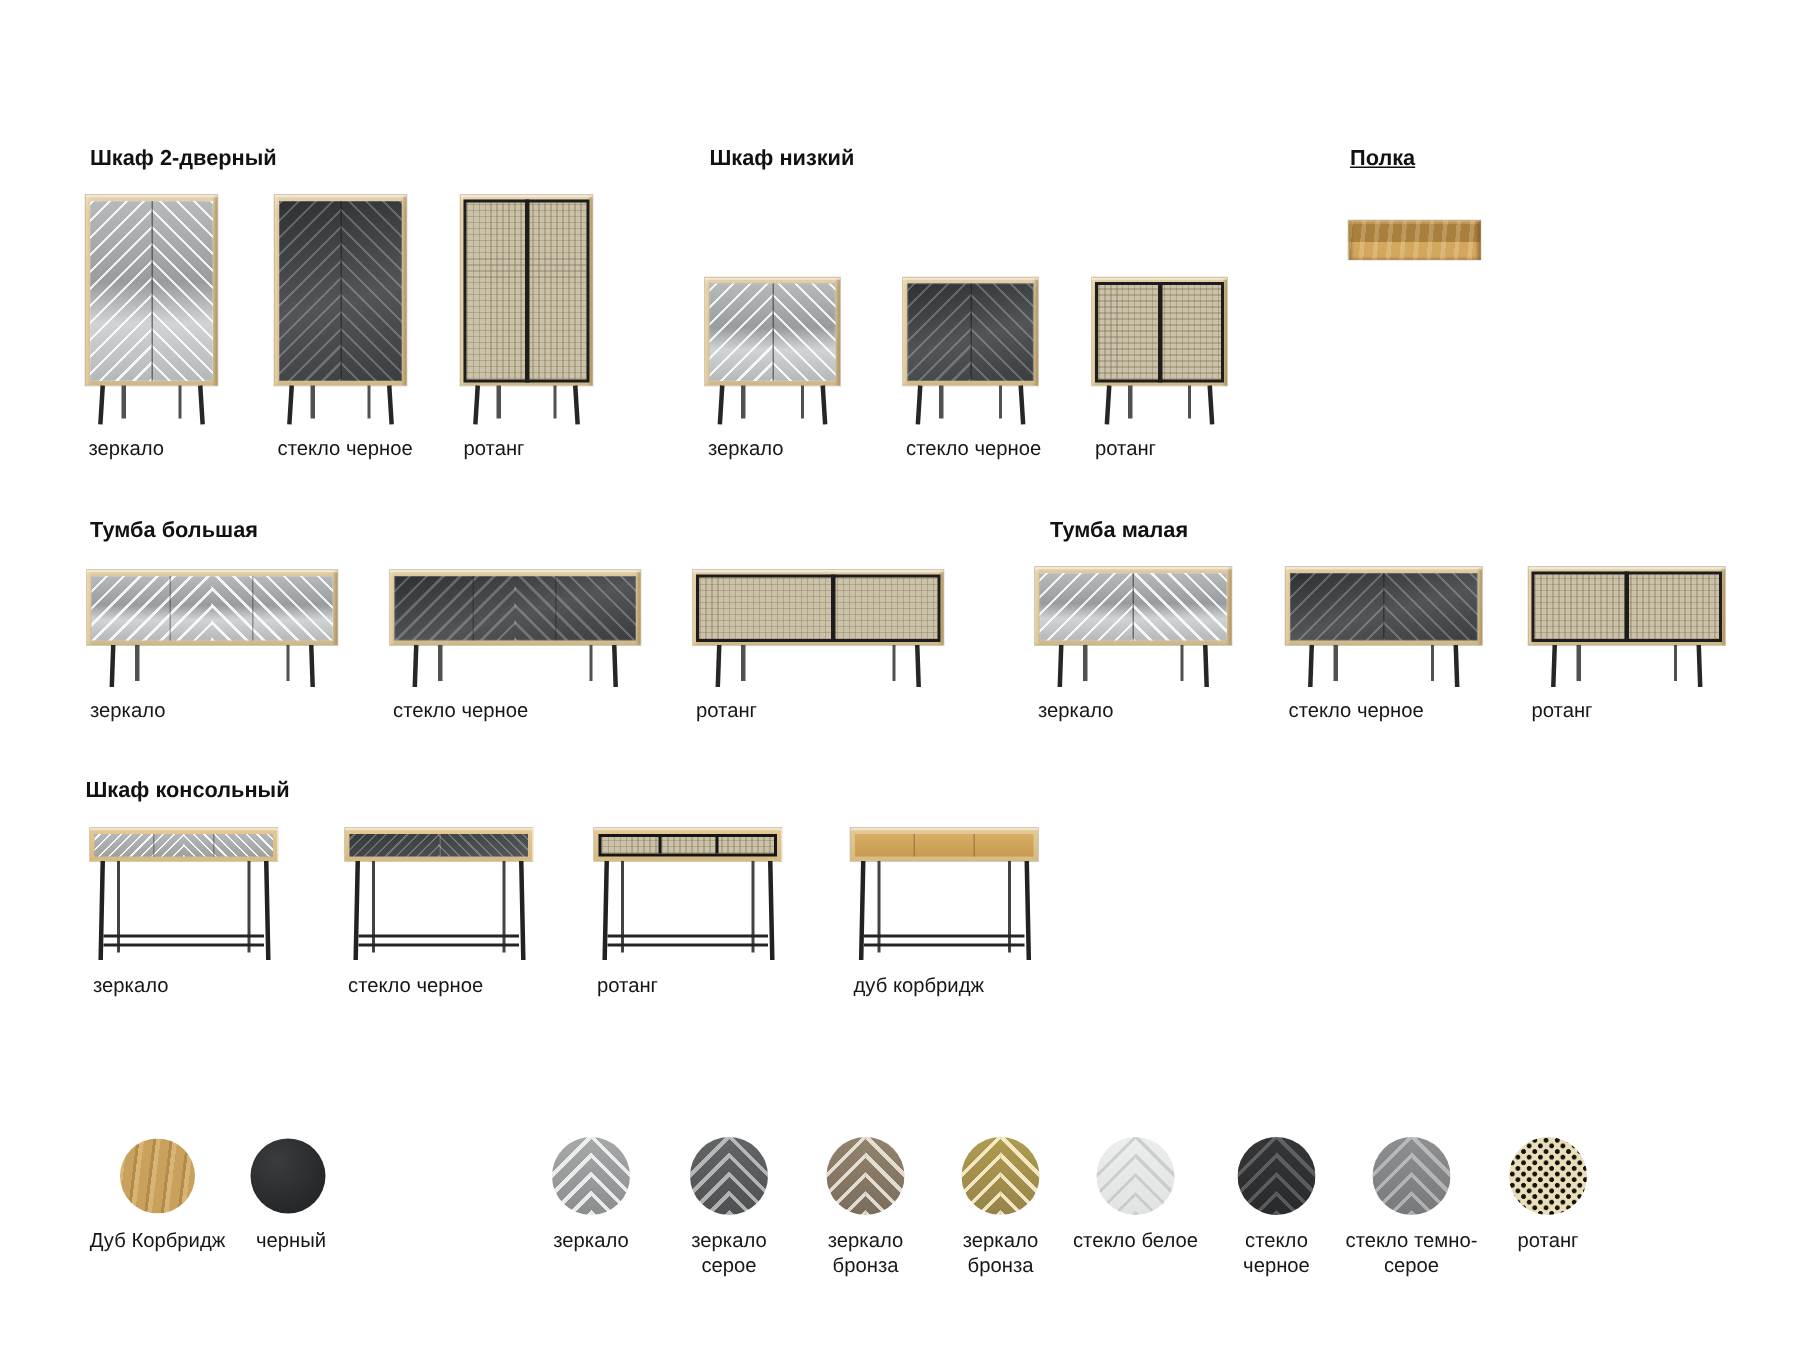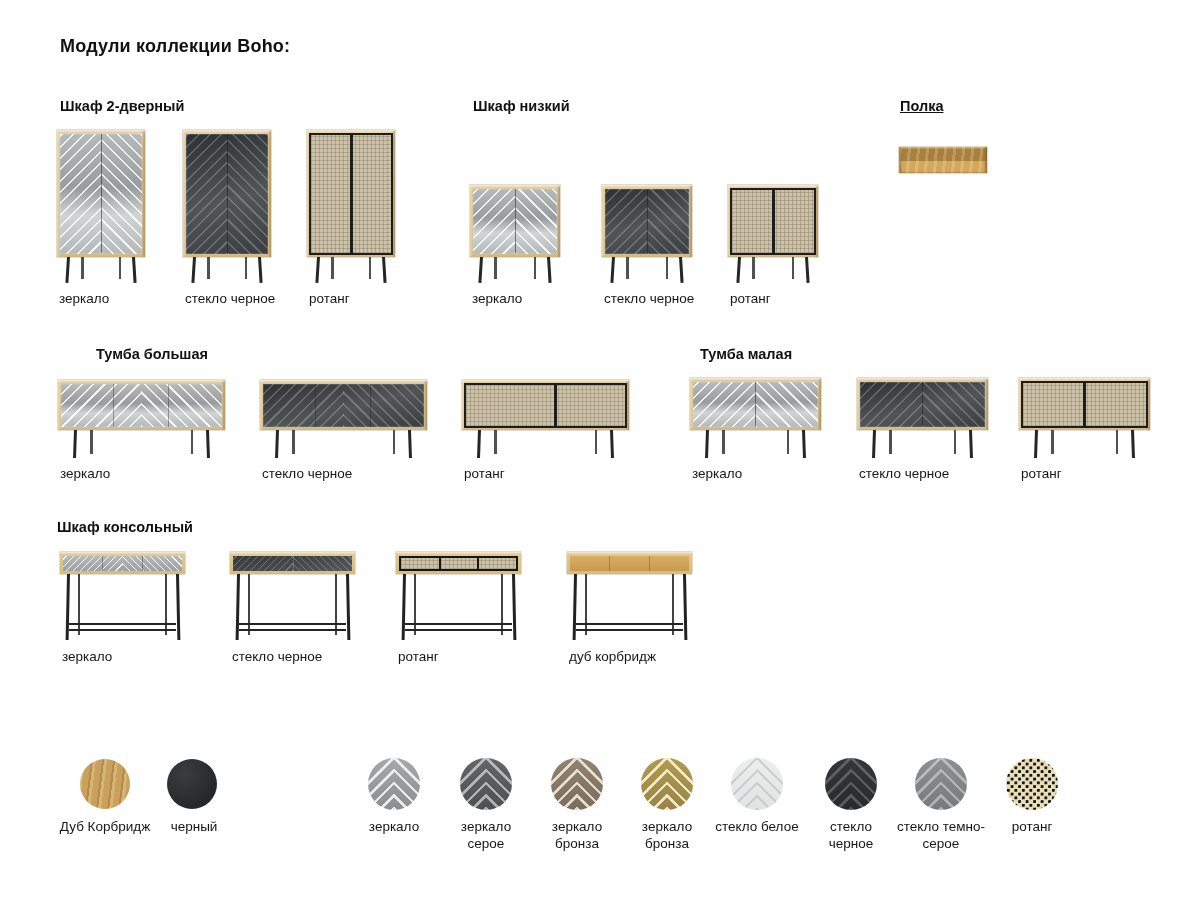--- a/index.html
+++ b/index.html
@@ -121,26 +121,25 @@
              background-size:7.5px 7.5px;background-position:0 0,3.75px 3.75px;}
   .sw-oak{background-color:#c9a15c;
           background-image:repeating-linear-gradient(97deg, rgba(120,80,30,.28) 0 2px, rgba(255,230,180,.28) 2px 5px, transparent 5px 11px);}
   .sw-black{background:radial-gradient(circle at 35% 30%, #3a3c3d 0,#242627 75%);}
 </style>
 </head>
 <body>
 
 <div class="canvas">
 
-  <div class="h-main" style="left:60px;top:36px;">Модули коллекции Boho:</div>
 
   <div class="h-sec" style="left:60px;top:97px;">Шкаф 2-дверный</div>
   <div class="h-sec" style="left:473px;top:97px;">Шкаф низкий</div>
   <div class="h-sec" style="left:900px;top:97px;text-decoration:underline;">Полка</div>
-  <div class="h-sec" style="left:60px;top:345px;margin-left:36px;">Тумба большая</div>
+  <div class="h-sec" style="left:60px;top:345px;">Тумба большая</div>
   <div class="h-sec" style="left:700px;top:345px;">Тумба малая</div>
   <div class="h-sec" style="left:57px;top:518px;">Шкаф консольный</div>
 
   <div class="item tall mirror" style="left:57px;top:130px;">
     <div class="body">
       <div class="doors chev glaze"></div>
       <div class="gapline"></div>
     </div>
     <div class="leg fl"></div>
     <div class="leg fr"></div>

